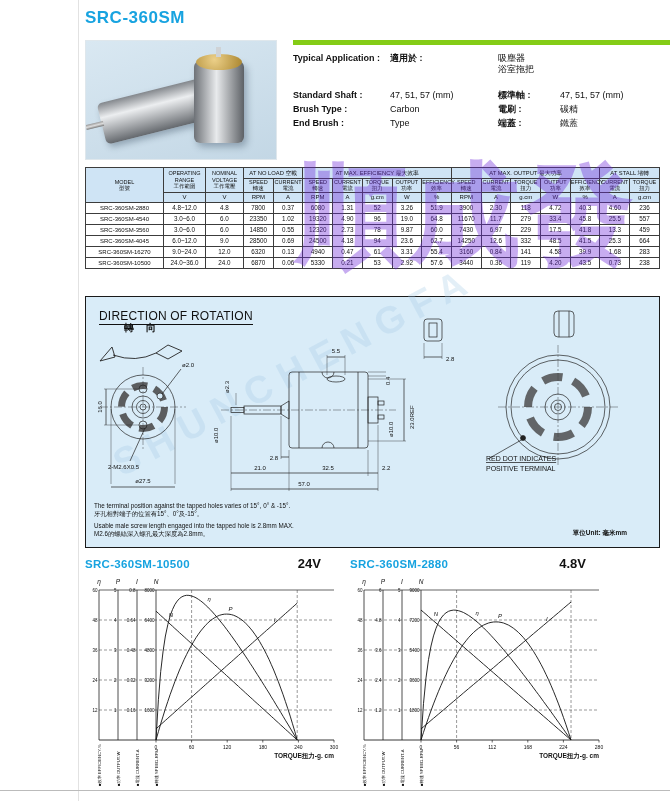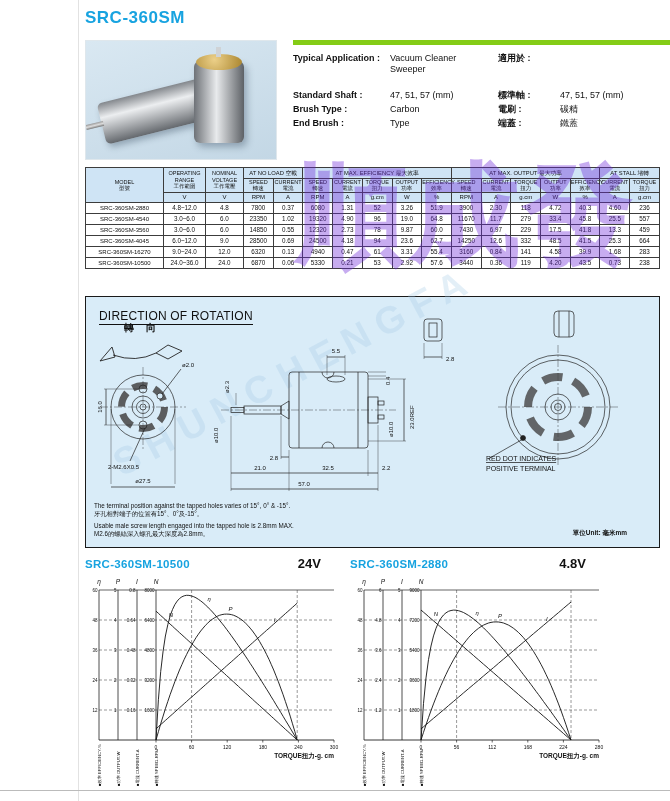--- a/index.html
+++ b/index.html
@@ -66,25 +66,25 @@
             <div class="cap"></div>
           </div>
         <div class="motor-up">
             <div class="cap"></div>
             <div class="shaft"></div>
           </div>
       </div>
       <div class="info">
         <div class="info-grid">
           <div class="i-label">Typical Application :</div>
+          <div class="i-label">適用於 :</div>
           <div>
-            <div>Vacuum Cleaner</div>
-            <div>Sweeper</div>
+            <div>吸塵器</div>
+            <div>浴室拖把</div>
           </div>
-          <div class="i-label">適用於 :</div>
           <div class="i-gap"></div>
           <div class="i-label">Standard Shaft :</div>
           <div>47, 51, 57 (mm)</div>
           <div class="i-label">標準軸 :</div>
           <div>47, 51, 57 (mm)</div>
           <div class="i-label">Brush Type :</div>
           <div>Carbon</div>
           <div class="i-label">電刷 :</div>
           <div>碳精</div>
           <div class="i-label">End Brush :</div>

